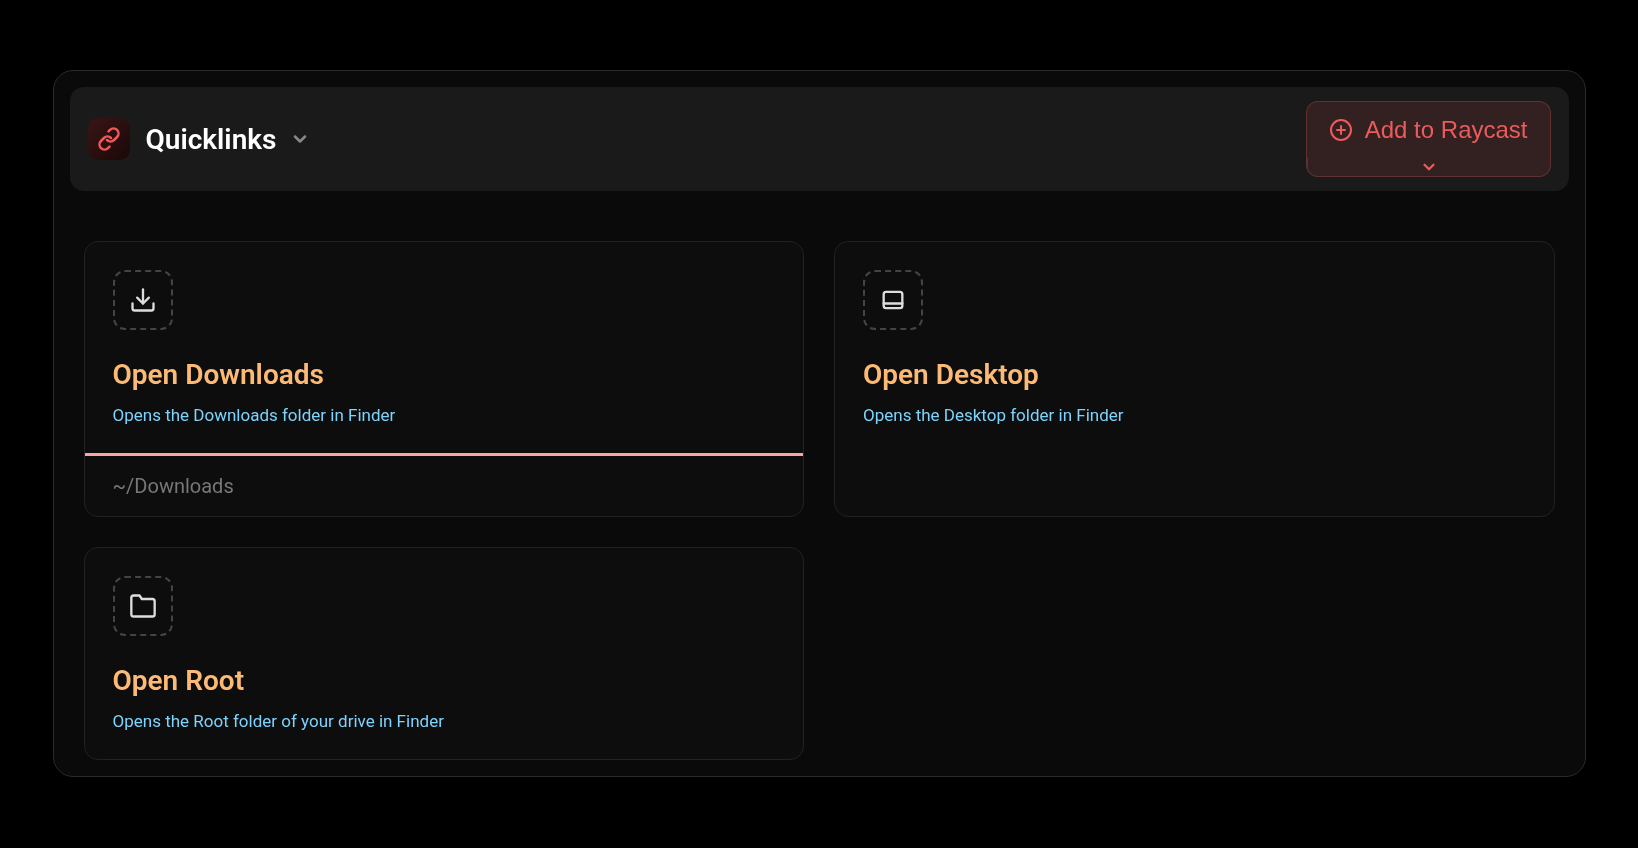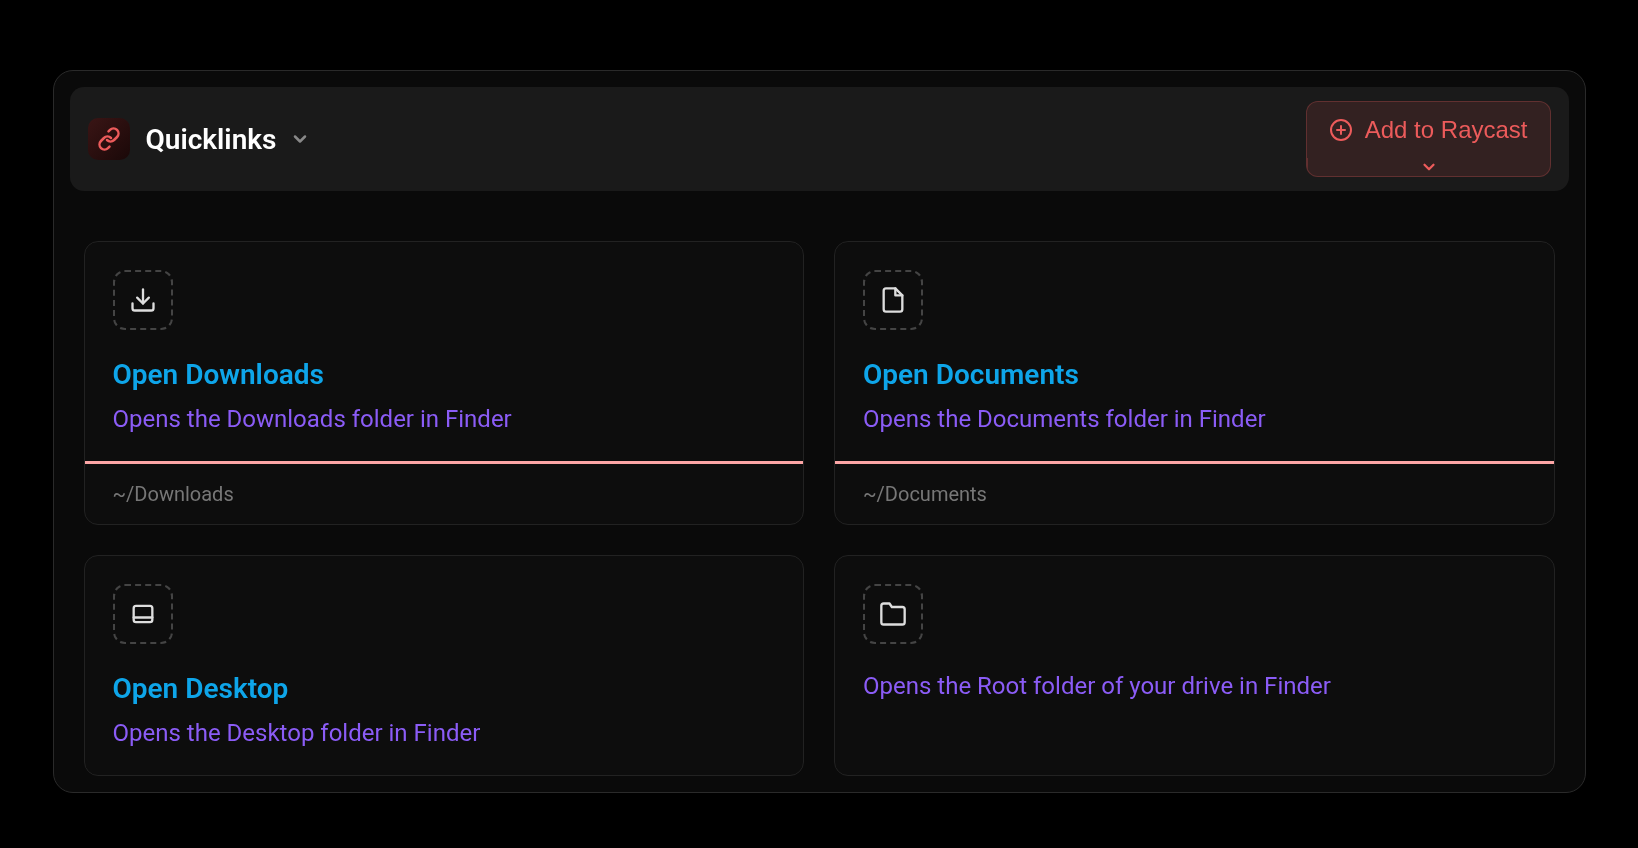--- a/index.html
+++ b/index.html
@@ -154,29 +154,29 @@
       border: 2px dashed #444;
       border-radius: 12px;
       display: flex;
       align-items: center;
       justify-content: center;
       margin-bottom: 28px;
       color: #ddd;
     }
     
     .card-title {
-      color: #0ea5e9;
+      color: #fdba74;
       font-size: 28px;
       font-weight: 600;
       margin-bottom: 14px;
     }
     
     .card-description {
-      color: #8b5cf6;
-      font-size: 24px;
+      color: #7dd3fc;
+      font-size: 17px;
     }
     
     .card-footer {
       border-top: 3px solid #fca5a5;
       padding: 18px 28px;
       color: #777;
       font-size: 20px;
     }
   </style>
 </head>
@@ -229,33 +229,20 @@
               <polyline points="7 10 12 15 17 10"></polyline>
               <line x1="12" y1="15" x2="12" y2="3"></line>
             </svg>
           </div>
           <div class="card-title">Open Downloads</div>
           <div class="card-description">Opens the Downloads folder in Finder</div>
         </div>
         <div class="card-footer">~/Downloads</div>
       </div>
 
-      <div class="card">
-        <div class="card-body">
-          <div class="card-icon-box">
-            <svg width="28" height="28" viewBox="0 0 24 24" fill="none" stroke="currentColor" stroke-width="2" stroke-linecap="round" stroke-linejoin="round">
-              <path d="M14 2H6a2 2 0 0 0-2 2v16a2 2 0 0 0 2 2h12a2 2 0 0 0 2-2V8z"></path>
-              <polyline points="14 2 14 8 20 8"></polyline>
-            </svg>
-          </div>
-          <div class="card-title">Open Documents</div>
-          <div class="card-description">Opens the Documents folder in Finder</div>
-        </div>
-        <div class="card-footer">~/Documents</div>
-      </div>
 
       <div class="card">
         <div class="card-body">
           <div class="card-icon-box">
             <svg width="28" height="28" viewBox="0 0 24 24" fill="none" stroke="currentColor" stroke-width="2" stroke-linecap="round" stroke-linejoin="round">
               <rect x="4" y="5" width="16" height="14" rx="2"></rect>
               <line x1="4" y1="15" x2="20" y2="15"></line>
             </svg>
           </div>
           <div class="card-title">Open Desktop</div>
@@ -263,20 +250,21 @@
         </div>
       </div>
 
       <div class="card">
         <div class="card-body">
           <div class="card-icon-box">
             <svg width="28" height="28" viewBox="0 0 24 24" fill="none" stroke="currentColor" stroke-width="2" stroke-linecap="round" stroke-linejoin="round">
               <path d="M22 19a2 2 0 0 1-2 2H4a2 2 0 0 1-2-2V5a2 2 0 0 1 2-2h5l2 3h9a2 2 0 0 1 2 2z"></path>
             </svg>
           </div>
+          <div class="card-title">Open Root</div>
           <div class="card-description">Opens the Root folder of your drive in Finder</div>
         </div>
       </div>
 
     </div>
   </div>
 
 </div>
 
 </body></html>

